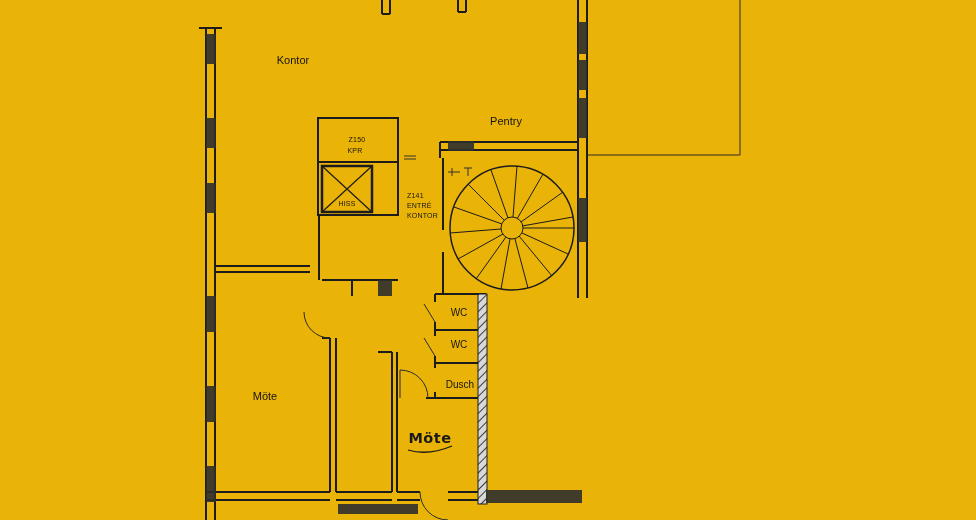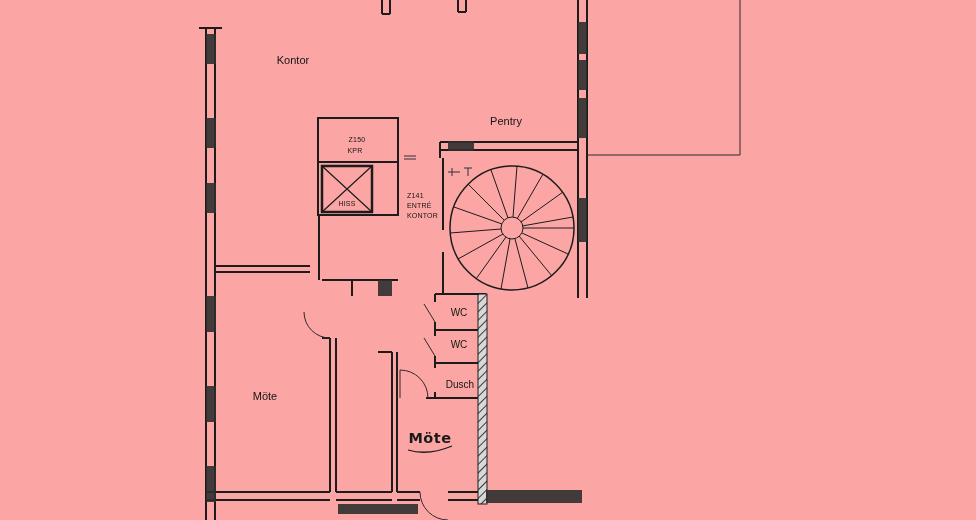--- a/index.html
+++ b/index.html
@@ -1,20 +1,20 @@
 <!DOCTYPE html>
 <html><head>
 <meta charset="utf-8">
 <style>
   html, body { margin: 0; padding: 0; background: #ffffff; }
   .page {
     position: relative;
     width: 976px;
     height: 520px;
-    background: #fca5a5;
+    background: #eab308;
     overflow: hidden;
   }
   svg { display: block; }
   .lbl {
     font-family: "Liberation Sans", sans-serif;
     fill: #141414;
   }
   .lbl-room  { font-size: 11px; }
   .lbl-small { font-size: 10px; }
   .lbl-tiny  { font-size: 7px; letter-spacing: 0.2px; }

